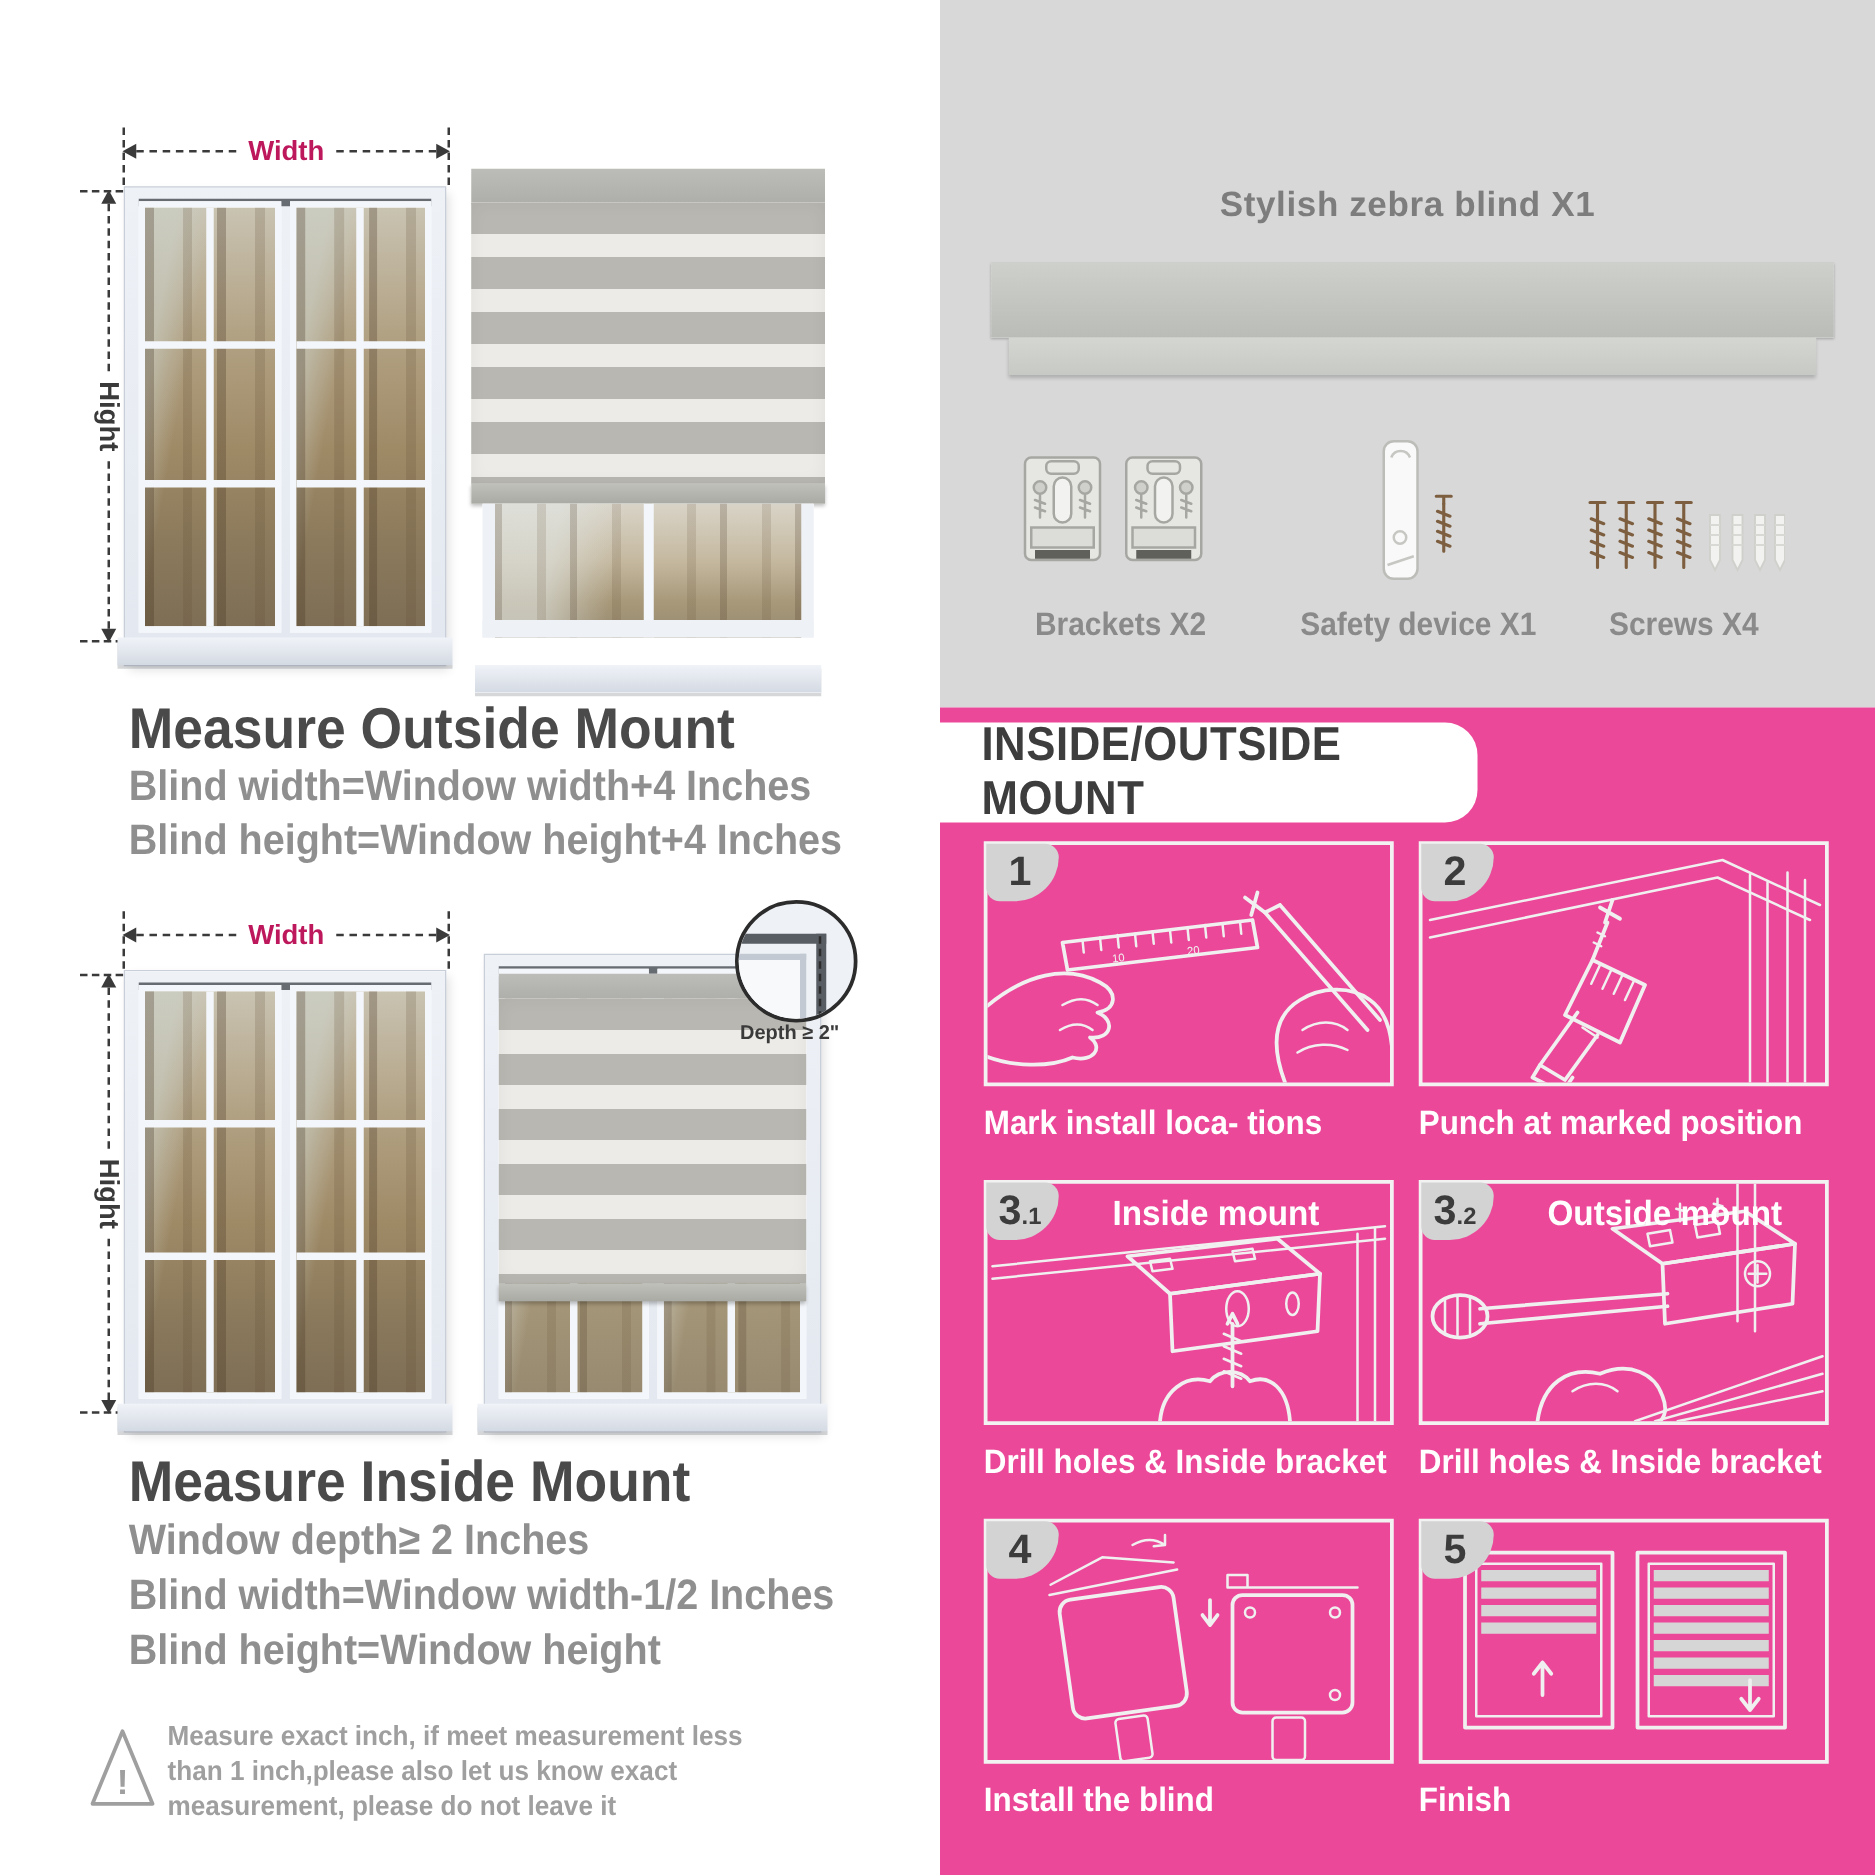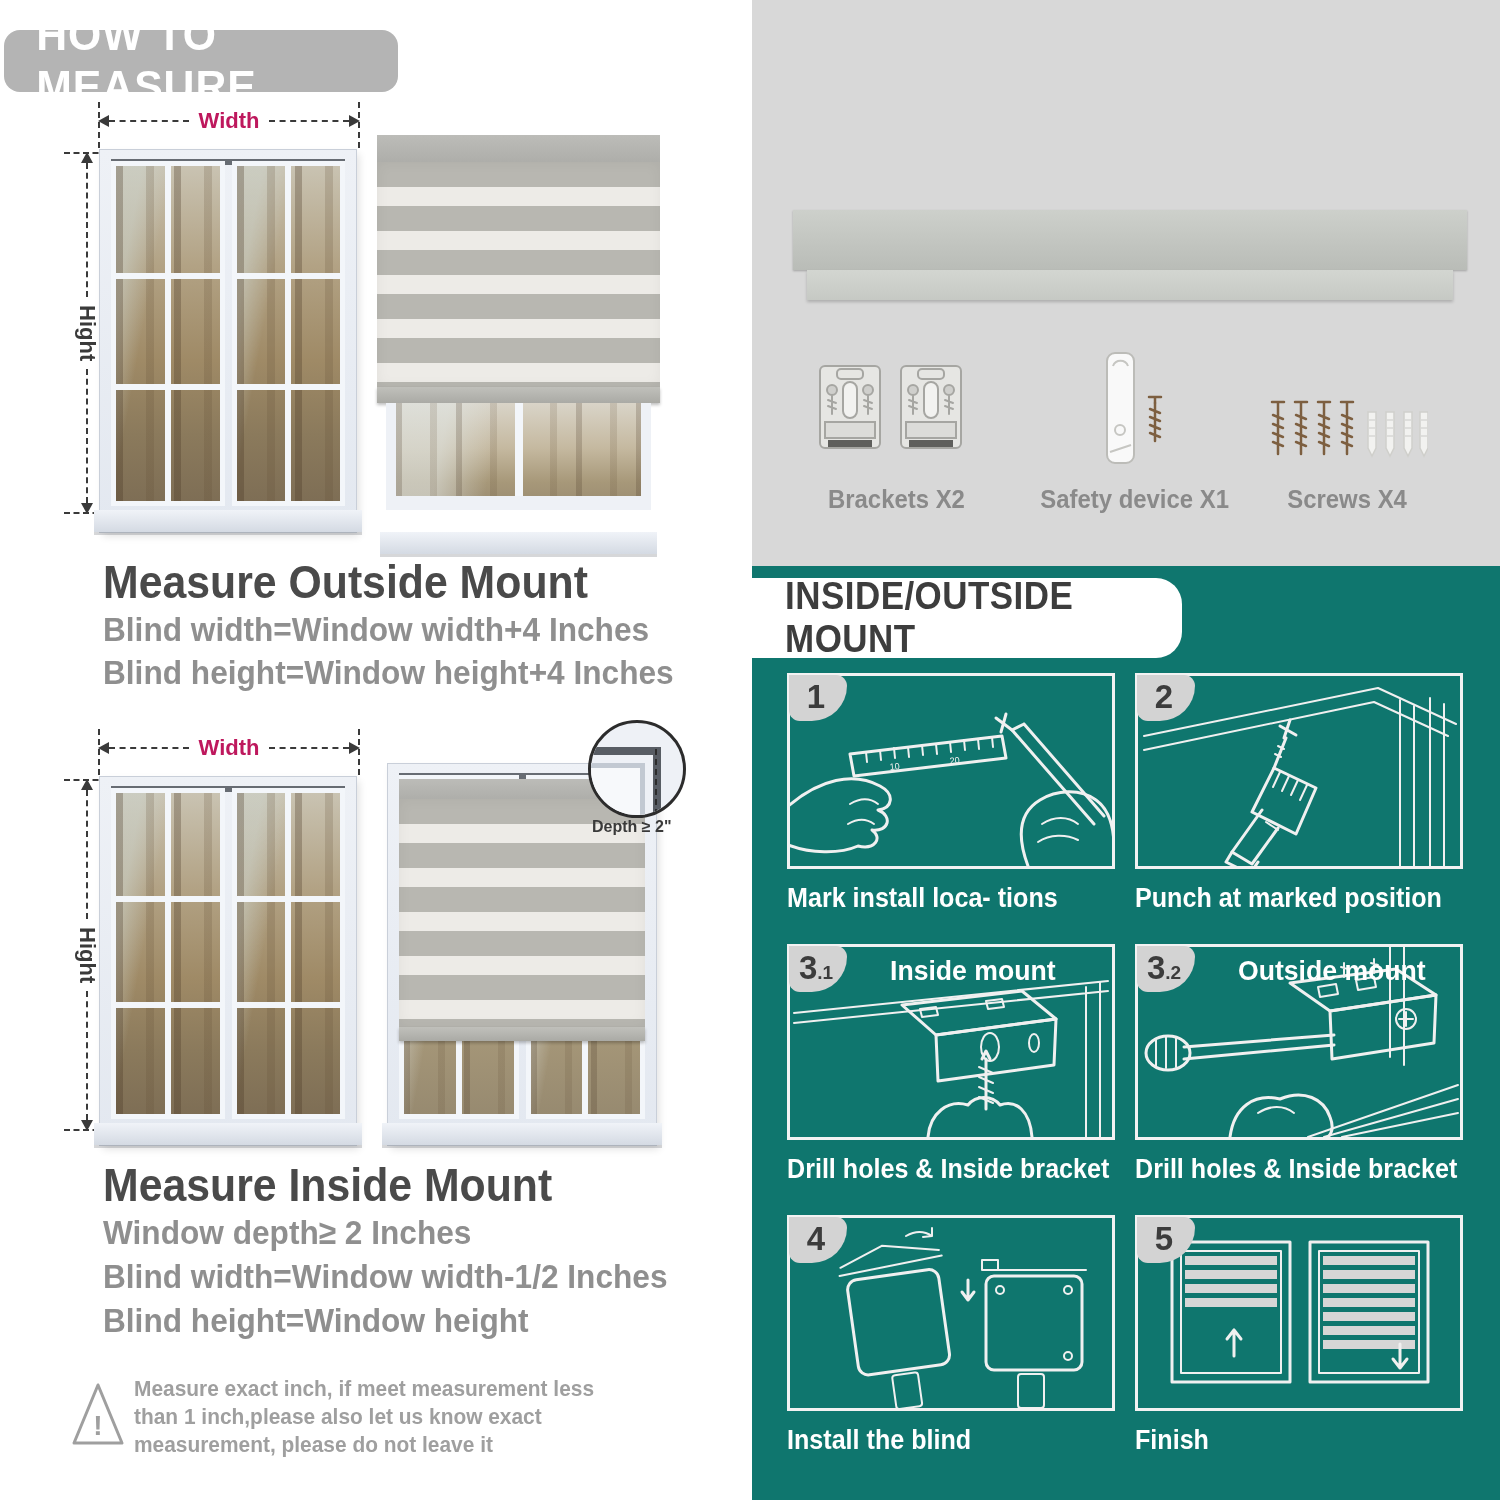--- a/index.html
+++ b/index.html
@@ -8,21 +8,21 @@
   .abs{position:absolute;}
 
   
   .hdr-left{left:4px;top:30px;width:394px;height:62px;background:#b4b4b4;border-radius:16px;
             display:flex;align-items:center;}
   .hdr-left b{color:#ffffff;font-size:45px;letter-spacing:1px;padding-left:34px;transform:scaleX(.95);transform-origin:left;}
   .panel-light{left:752px;top:0;width:748px;height:566px;background:#d8d8d8;}
   .hdr-included{position:absolute;left:0;top:12px;width:362px;height:80px;background:#ffffff;
                 border-radius:0 26px 26px 0;display:flex;align-items:center;}
   .hdr-included b{color:#cbcbcb;font-size:44px;letter-spacing:1px;padding-left:38px;transform:scaleX(.86);transform-origin:left;}
-  .panel-dark{left:752px;top:566px;width:748px;height:934px;background:#0f766e;}
+  .panel-dark{left:752px;top:566px;width:748px;height:934px;background:#ec4899;}
   .hdr-mount{position:absolute;left:0;top:12px;width:430px;height:80px;background:#ffffff;
              border-radius:0 26px 26px 0;display:flex;align-items:center;}
   .hdr-mount b{color:#3d3d3d;font-size:38px;letter-spacing:.5px;padding-left:36px;transform:scaleX(.92);transform-origin:left;}
 
   
   .harrow{display:flex;align-items:center;height:14px;}
   .harrow .dash{flex:1;border-top:2px dashed #3a3a3a;height:0;}
   .harrow b{font-size:22px;color:#be185d;margin:0 10px;white-space:nowrap;}
   .ah-l{width:0;height:0;border-top:6px solid transparent;border-bottom:6px solid transparent;border-right:11px solid #3a3a3a;}
   .ah-r{width:0;height:0;border-top:6px solid transparent;border-bottom:6px solid transparent;border-left:11px solid #3a3a3a;}
@@ -107,23 +107,20 @@
   
   .pk{fill:#e6e6e3;stroke:#a6a6a2;stroke-width:2;}
   .pk2{fill:none;stroke:#a6a6a2;stroke-width:2;stroke-linecap:round;}
   .screwline{fill:none;stroke:#7d5f40;stroke-width:2.5;stroke-linecap:round;}
 </style>
 </head>
 <body>
 
 <div class="canvas">
 
-  <div class="abs hdr-left">
-    <b>HOW TO MEASURE</b>
-  </div>
 
   <div class="abs" style="left:98px;top:114px;width:262px;">
     <i class="etick" style="left:0;"></i>
     <i class="etick" style="right:0;"></i>
     <div class="harrow">
       <span class="ah-l"></span>
       <span class="dash"></span>
       <b>Width</b>
       <span class="dash"></span>
       <span class="ah-r"></span>
@@ -254,20 +251,21 @@
       <text x="26" y="55" text-anchor="middle" font-size="28" font-weight="bold" fill="#9f9f9f">!</text>
     </svg>
   </div>
   <div class="abs warn-text" style="left:134px;top:1375px;">
     <div>Measure exact inch, if meet measurement less</div>
     <div>than 1 inch,please also let us know exact</div>
     <div>measurement, please do not leave it</div>
   </div>
 
   <div class="abs panel-light">
+    <div class="abs product-label" style="left:0;top:148px;">Stylish zebra blind X1</div>
   </div>
   <div class="abs bar-main"></div>
   <div class="abs bar-lip"></div>
 
   <div class="abs" style="left:817px;top:358px;">
     <svg width="66" height="100" viewBox="0 0 66 100">
       <rect x="3" y="8" width="60" height="82" rx="5" class="pk"></rect>
       <rect x="20" y="11" width="26" height="10" rx="4" class="pk"></rect>
       <rect x="26" y="24" width="14" height="36" rx="7" fill="#f2f2f0" stroke="#a6a6a2" stroke-width="2"></rect>
       <circle cx="15" cy="32" r="5" fill="#cfcfcc" stroke="#a6a6a2" stroke-width="2"></circle>

